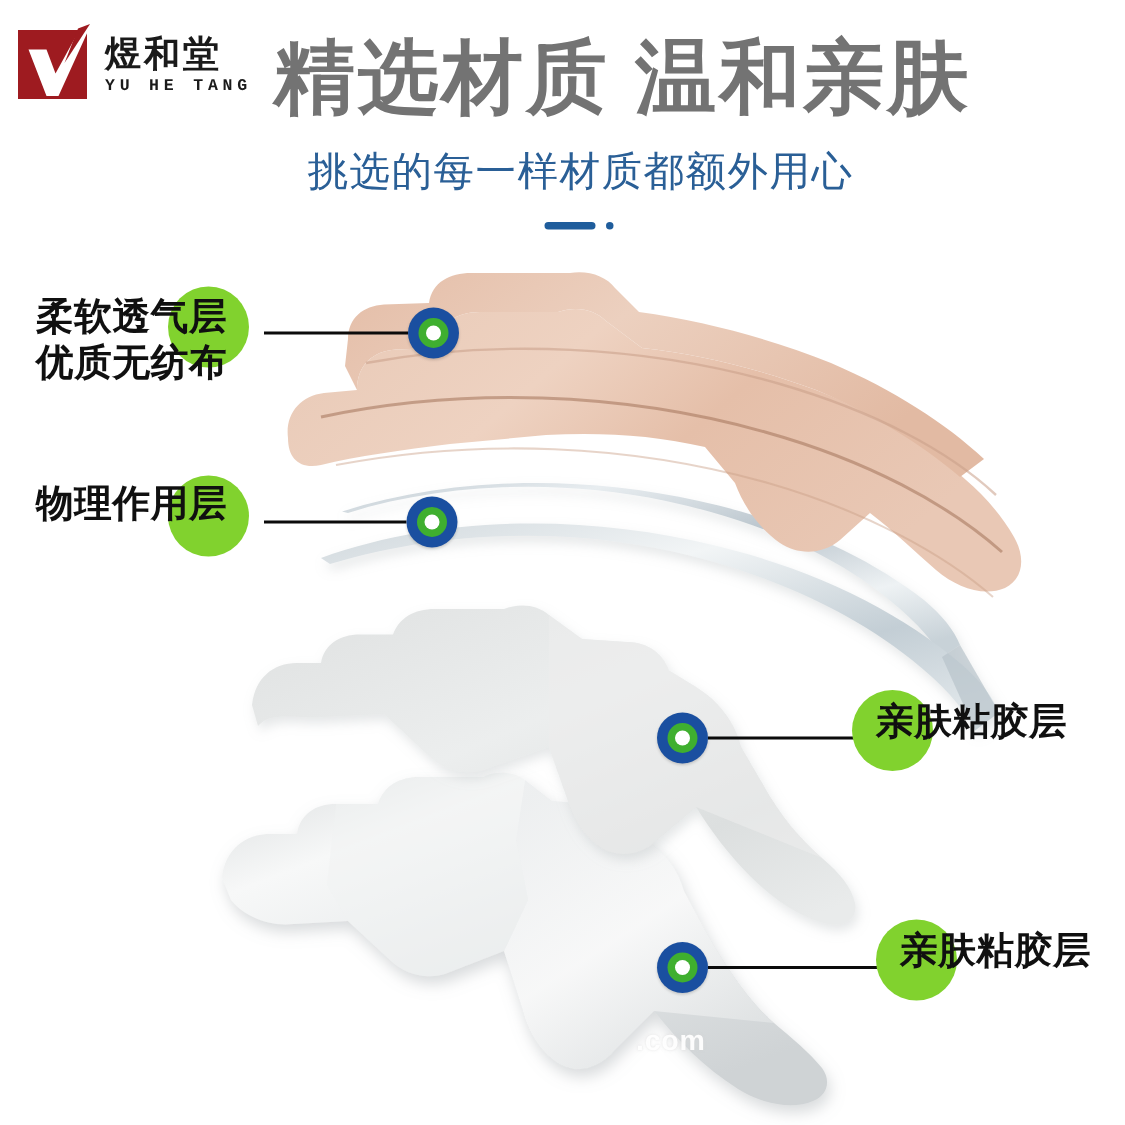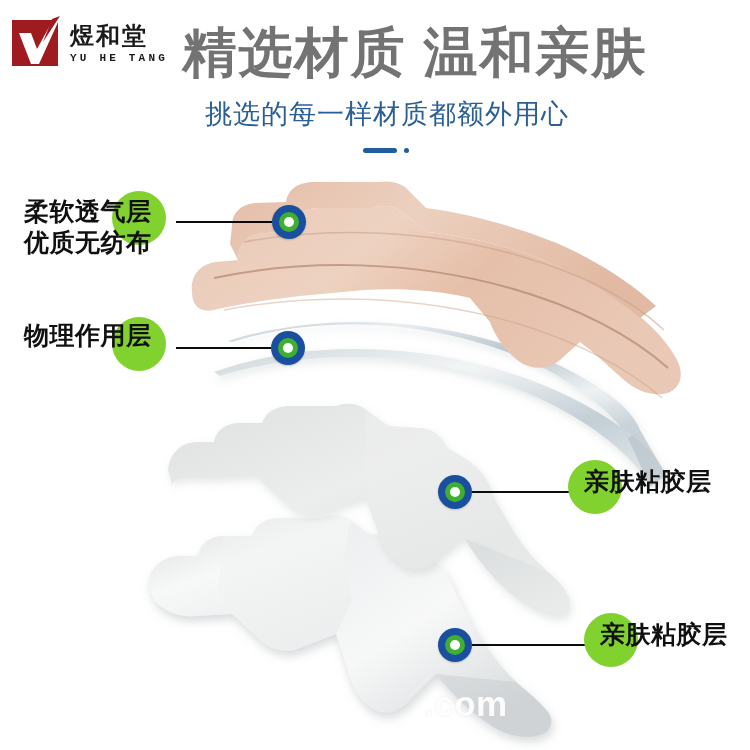--- a/index.html
+++ b/index.html
@@ -179,21 +179,21 @@
     letter-spacing: 0.5px;
   }
   .callout.left .blob { right: -14px; top: -5px; }
   .callout.right .blob { left: -16px; top: -6px; }
 
   
   .watermark {
     position: absolute;
     left: 424px;
     top: 684px;
-    font-size: 35px;
+    font-size: 19px;
     font-weight: 600;
     color: rgba(255,255,255,0.92);
     letter-spacing: 0.5px;
     text-shadow: 0 0 2px rgba(210,210,210,0.6);
   }
 </style>
 </head>
 <body>
 
 <div id="page">

